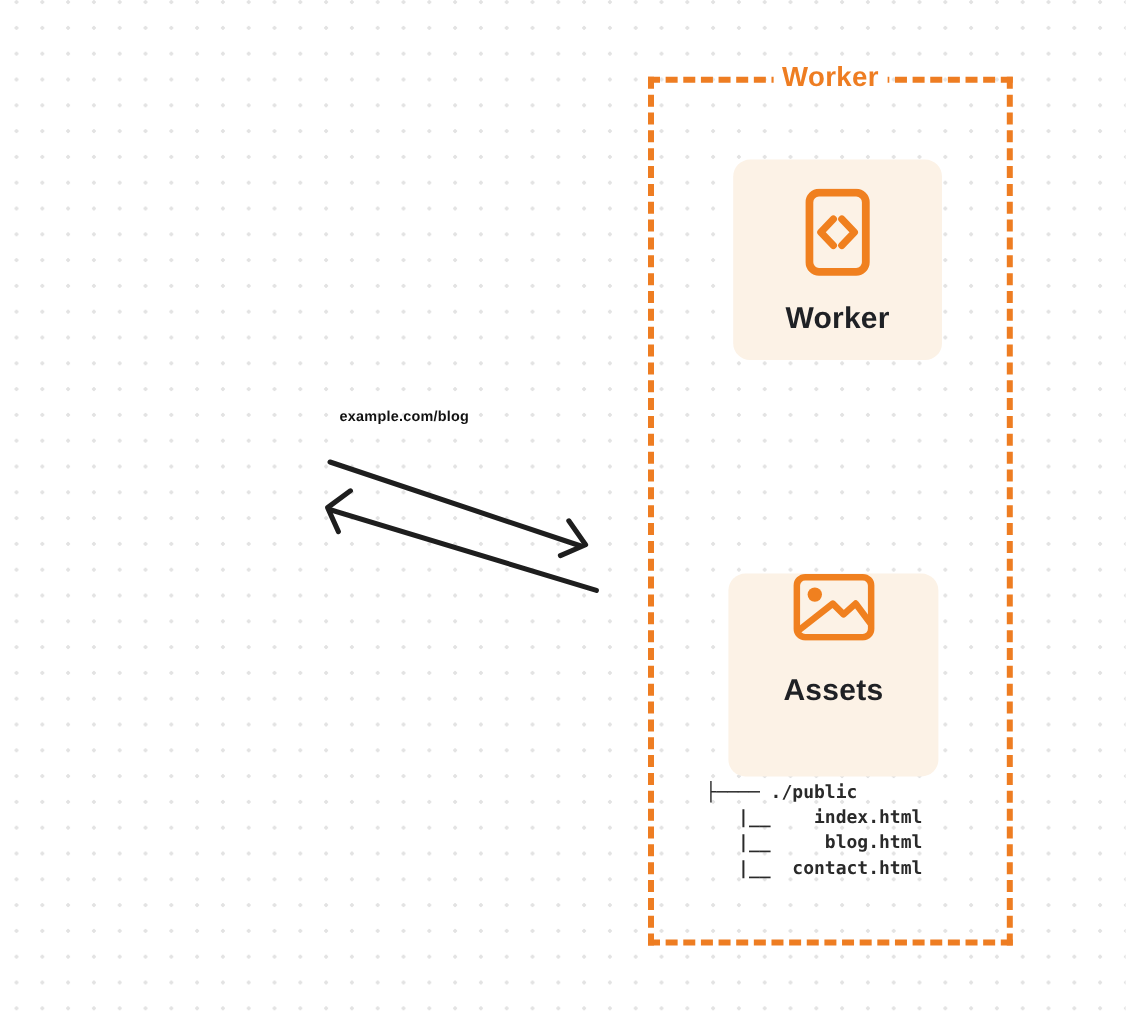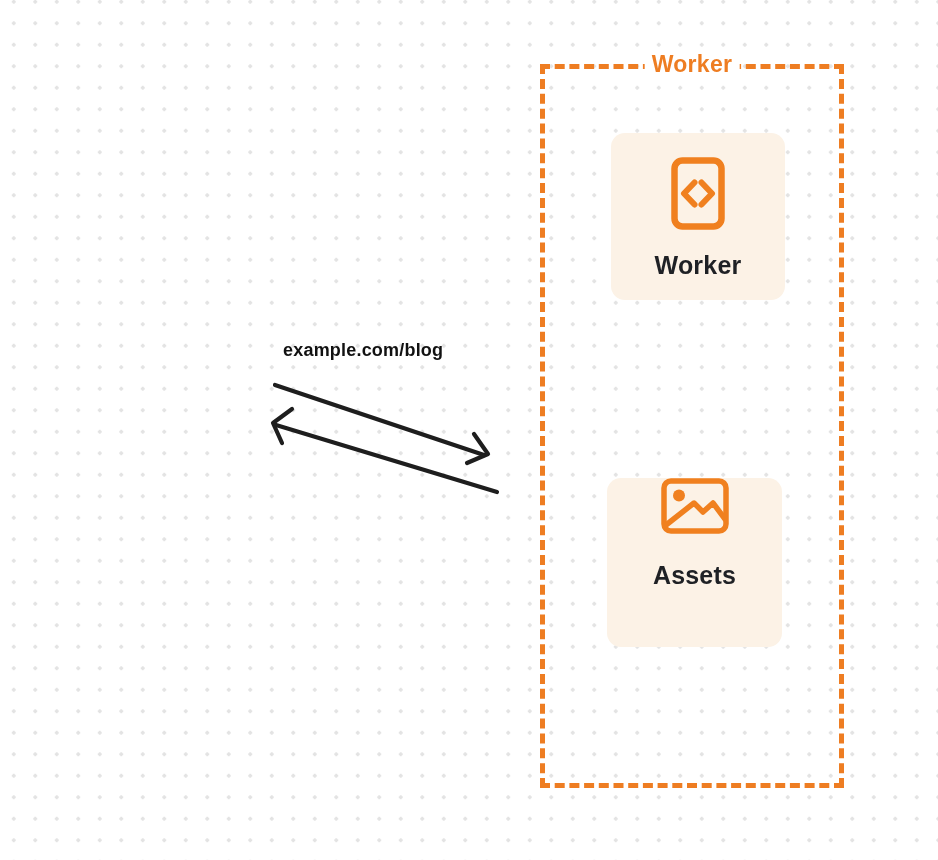--- a/index.html
+++ b/index.html
@@ -25,21 +25,21 @@
     background: #f4f4f5; border-radius: 6px;
     display: flex; align-items: center; justify-content: center;
   }
   .client-box .node-label {
     font-size: 25px; font-weight: 700; color: #18181b; letter-spacing: .2px;
   }
 
   
   .url-label {
     position: absolute; left: 283px; top: 340px;
-    font-size: 18px; font-weight: 700; color: #111111; letter-spacing: .2px;
+    font-size: 12px; font-weight: 700; color: #111111; letter-spacing: .2px;
   }
 
   
   .arrows-svg {
     position: absolute; left: 0; top: 0; width: 938px; height: 860px;
     pointer-events: none;
   }
   .arrows-svg .stroke {
     fill: none; stroke: #1e1e1e; stroke-width: 4.2;
     stroke-linecap: round; stroke-linejoin: round;
@@ -120,15 +120,19 @@
       <span class="icon-wrap">
         <svg width="68" height="56" viewBox="0 0 68 56">
           <rect class="icon-stroke" x="3" y="3" width="62" height="50" rx="7" stroke-width="5.5"></rect>
           <circle cx="18" cy="17.5" r="6" fill="#f0801f"></circle>
           <polyline class="icon-stroke" points="5,47 33,25 42,34 52,25 64,41" stroke-width="5.5"></polyline>
         </svg>
       </span>
       <span class="node-label">Assets</span>
     </div>
 
+    <pre class="file-tree">├──── ./public
+   |__    index.html
+   |__     blog.html
+   |__  contact.html</pre>
   </div>
 
 </div>
 
 </body></html>

